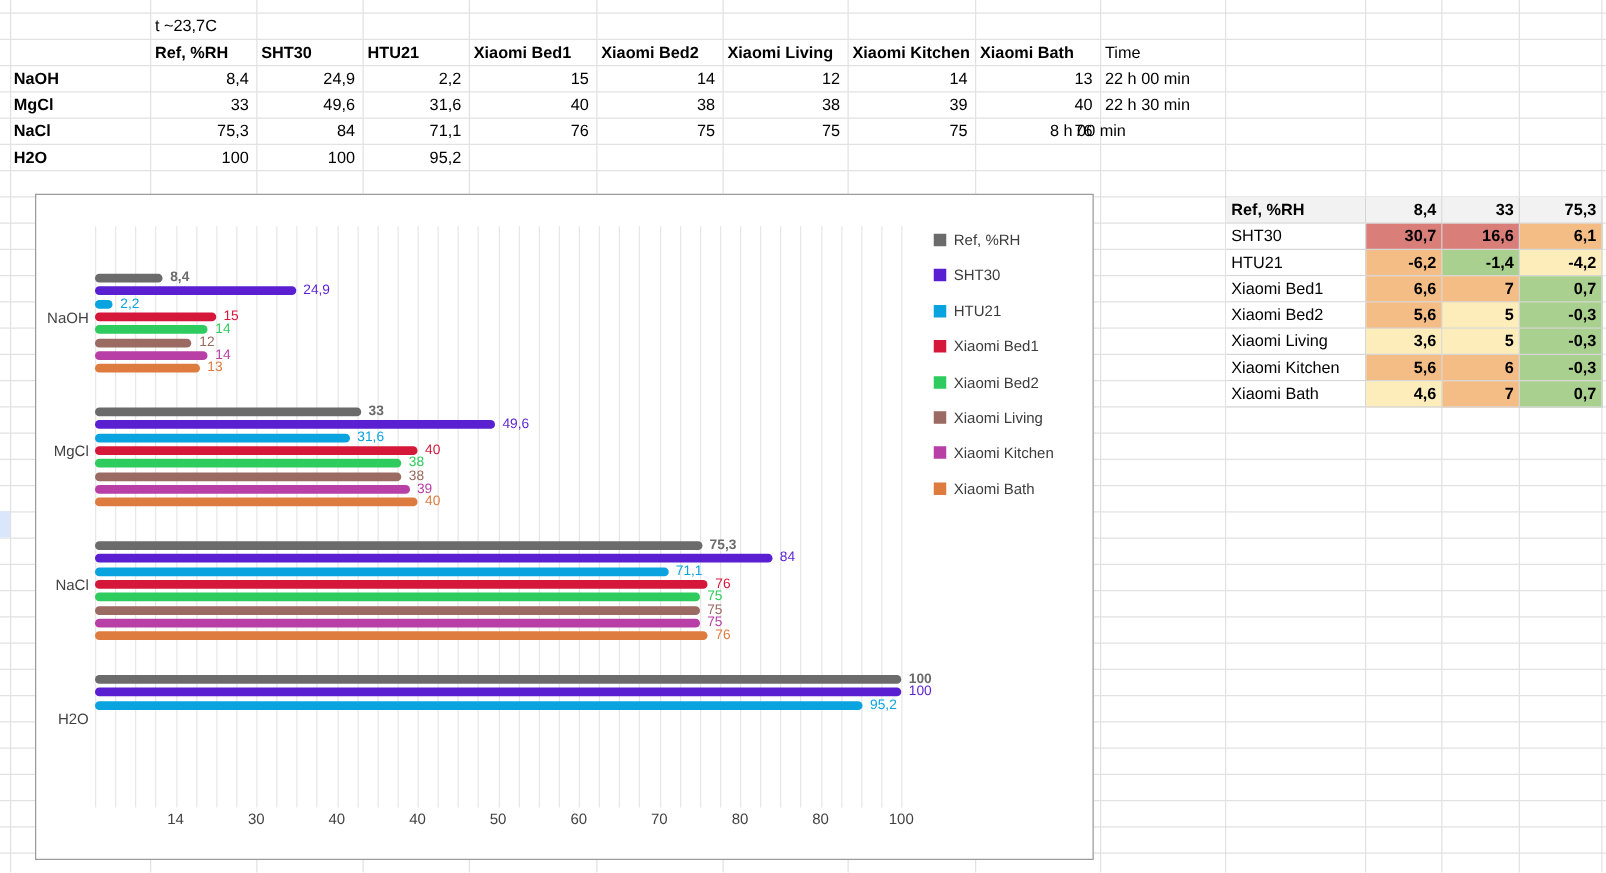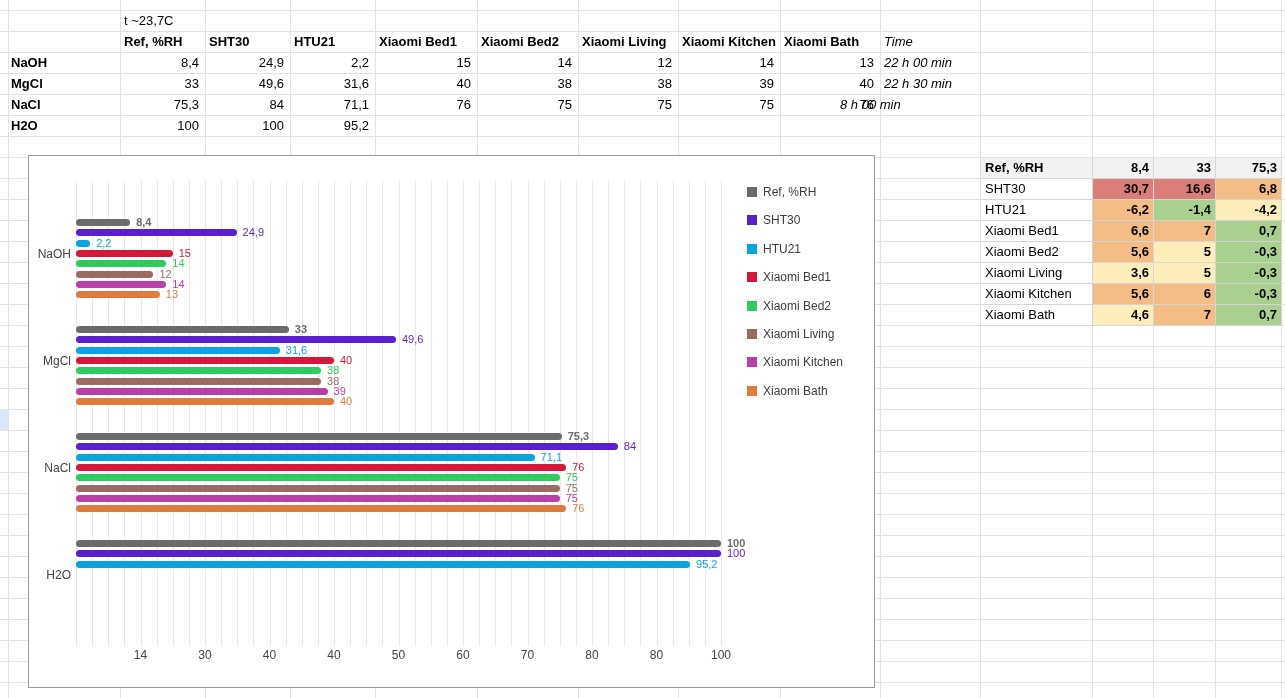--- a/index.html
+++ b/index.html
@@ -3,21 +3,21 @@
 <meta charset="utf-8">
 <style>
   html,body{margin:0;padding:0;background:#fff;}
   body{width:1285px;height:698px;overflow:hidden;font-family:"Liberation Sans",sans-serif;}
   #sheet{position:relative;width:1285px;height:698px;background:#ffffff;}
   .vline,.hline{position:absolute;background:#e2e2e2;}
   .vline{width:1px;top:0;height:698px;}
   .hline{height:1px;left:0;width:1285px;}
   .cell{position:absolute;font-size:13px;line-height:21px;color:#000;white-space:nowrap;}
   .bold{font-weight:bold;}
-  .italic{font-style:italic;}
+  .italic{}
   .right{text-align:right;}
   #chart{position:absolute;left:28px;top:155px;width:847px;height:533px;background:#ffffff;border:1px solid #9b9b9b;box-sizing:border-box;}
   .cgrid{position:absolute;width:1px;background:#e7e7e7;}
   .bar{position:absolute;border-radius:3.5px;}
   .barlabel{position:absolute;font-size:11px;line-height:11px;white-space:nowrap;}
   .catlabel{position:absolute;font-size:12px;color:#424242;text-align:right;width:60px;}
   .ticklabel{position:absolute;font-size:12px;color:#424242;text-align:center;width:40px;}
   .legend-item{position:absolute;height:14px;}
   .legend-swatch{position:absolute;width:10px;height:10px;}
   .legend-text{position:absolute;left:16px;top:-1px;font-size:12px;color:#3c3c3c;white-space:nowrap;}
@@ -276,21 +276,21 @@
       </div>
   </div>
   <div id="diff-table">
       <div class="dcell lab bold" style="left: 0px; top: 0px; width: 112px; height: 21px; background: rgb(242, 242, 242);">Ref, %RH</div>
       <div class="dcell num" style="left: 112px; top: 0px; width: 61px; height: 21px; background: rgb(242, 242, 242);">8,4</div>
       <div class="dcell num" style="left: 173px; top: 0px; width: 62px; height: 21px; background: rgb(242, 242, 242);">33</div>
       <div class="dcell num" style="left: 235px; top: 0px; width: 66px; height: 21px; background: rgb(242, 242, 242);">75,3</div>
       <div class="dcell lab" style="left: 0px; top: 21px; width: 112px; height: 21px; background: rgb(255, 255, 255);">SHT30</div>
       <div class="dcell num" style="left: 112px; top: 21px; width: 61px; height: 21px; background: rgb(218, 126, 122);">30,7</div>
       <div class="dcell num" style="left: 173px; top: 21px; width: 62px; height: 21px; background: rgb(218, 126, 122);">16,6</div>
-      <div class="dcell num" style="left: 235px; top: 21px; width: 66px; height: 21px; background: rgb(244, 189, 134);">6,8</div>
+      <div class="dcell num" style="left: 235px; top: 21px; width: 66px; height: 21px; background: rgb(244, 189, 134);">6,1</div>
       <div class="dcell lab" style="left: 0px; top: 42px; width: 112px; height: 21px; background: rgb(255, 255, 255);">HTU21</div>
       <div class="dcell num" style="left: 112px; top: 42px; width: 61px; height: 21px; background: rgb(244, 189, 134);">-6,2</div>
       <div class="dcell num" style="left: 173px; top: 42px; width: 62px; height: 21px; background: rgb(169, 208, 142);">-1,4</div>
       <div class="dcell num" style="left: 235px; top: 42px; width: 66px; height: 21px; background: rgb(252, 237, 187);">-4,2</div>
       <div class="dcell lab" style="left: 0px; top: 63px; width: 112px; height: 21px; background: rgb(255, 255, 255);">Xiaomi Bed1</div>
       <div class="dcell num" style="left: 112px; top: 63px; width: 61px; height: 21px; background: rgb(244, 189, 134);">6,6</div>
       <div class="dcell num" style="left: 173px; top: 63px; width: 62px; height: 21px; background: rgb(244, 189, 134);">7</div>
       <div class="dcell num" style="left: 235px; top: 63px; width: 66px; height: 21px; background: rgb(169, 208, 142);">0,7</div>
       <div class="dcell lab" style="left: 0px; top: 84px; width: 112px; height: 21px; background: rgb(255, 255, 255);">Xiaomi Bed2</div>
       <div class="dcell num" style="left: 112px; top: 84px; width: 61px; height: 21px; background: rgb(244, 189, 134);">5,6</div>

